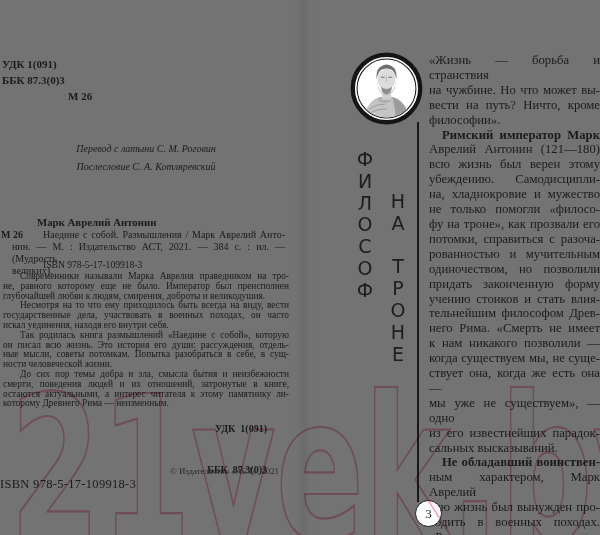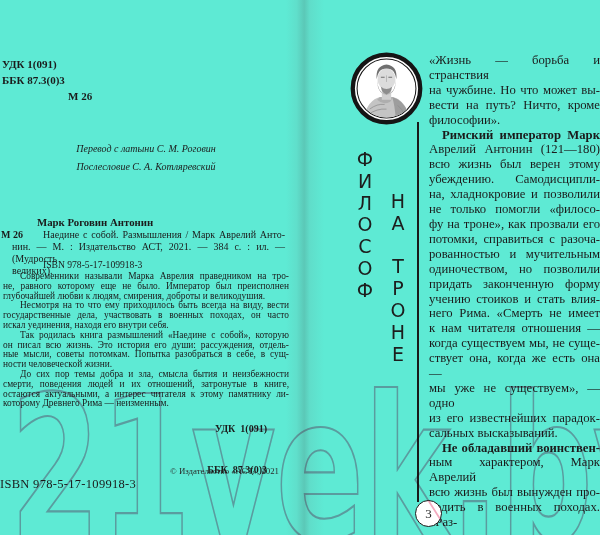--- a/index.html
+++ b/index.html
@@ -1,16 +1,16 @@
 <!DOCTYPE html>
 <html><head>
 <meta charset="utf-8">
 <style>
   html,body{margin:0;padding:0;background:#fff;}
-  .stage{position:relative;width:600px;height:535px;overflow:hidden;background:#5eead4;
+  .stage{position:relative;width:600px;height:535px;overflow:hidden;background:#737373;
          font-family:"Liberation Serif",serif;color:#1b1b1b;}
   .page{position:absolute;inset:0;}
   .abs{position:absolute;}
 
   
   .line{text-align:justify;text-align-last:justify;}
   .para .line:last-child,.lines .line:last-child{text-align-last:left;}
 
   
   .codes-top{left:2px;top:56px;font-size:11px;line-height:16px;font-weight:bold;}
@@ -65,21 +65,21 @@
       <div>УДК 1(091)</div>
       <div>ББК 87.3(0)3</div>
       <div class="m26">М 26</div>
     </div>
 
     <div class="abs credits">
       <div>Перевод с латыни С. М. Роговин</div>
       <div>Послесловие С. А. Котляревский</div>
     </div>
 
-    <div class="abs author-heading">Марк Роговин Антонин</div>
+    <div class="abs author-heading">Марк Аврелий Антонин</div>
     <div class="abs margin-code">М 26</div>
     <div class="abs catalog lines">
         <div class="line">Наедине с собой. Размышления / Марк Аврелий Анто-</div>
         <div class="line">нин. — М. : Издательство АСТ, 2021. — 384 с. : ил. — (Мудрость</div>
         <div class="line">великих).</div>
       </div>
     <div class="abs isbn-mid">ISBN 978-5-17-109918-3</div>
     <div class="abs ann">
         <div class="para">
           <div class="line">Современники называли Марка Аврелия праведником на тро-</div>
@@ -169,30 +169,31 @@
           <div class="line">«Жизнь — борьба и странствия</div>
           <div class="line">на чужбине. Но что может вы-</div>
           <div class="line">вести на путь? Ничто, кроме</div>
           <div class="line">философии».</div>
         </div>
         <div class="para">
           <div class="line">Римский император Марк</div>
           <div class="line">Аврелий Антонин (121—180)</div>
           <div class="line">всю жизнь был верен этому</div>
           <div class="line">убеждению. Самодисципли-</div>
-          <div class="line">на, хладнокровие и позволили</div>
+          <div class="line">на, хладнокровие и мужество</div>
           <div class="line">не только помогли «филосо-</div>
           <div class="line">фу на троне», как прозвали его</div>
           <div class="line">потомки, справиться с разоча-</div>
           <div class="line">рованностью и мучительным</div>
           <div class="line">одиночеством, но позволили</div>
           <div class="line">придать законченную форму</div>
           <div class="line">учению стоиков и стать влия-</div>
+          <div class="line">тельнейшим философом Древ-</div>
           <div class="line">него Рима. «Смерть не имеет</div>
-          <div class="line">к нам читателя отношения —</div>
+          <div class="line">к нам никакого позволили —</div>
           <div class="line">когда существуем мы, не суще-</div>
           <div class="line">ствует она, когда же есть она —</div>
           <div class="line">мы уже не существуем», — одно</div>
           <div class="line">из его известнейших парадок-</div>
           <div class="line">сальных высказываний.</div>
         </div>
         <div class="para">
           <div class="line">Не обладавший воинствен-</div>
           <div class="line">ным характером, Марк Аврелий</div>
           <div class="line">всю жизнь был вынужден про-</div>

